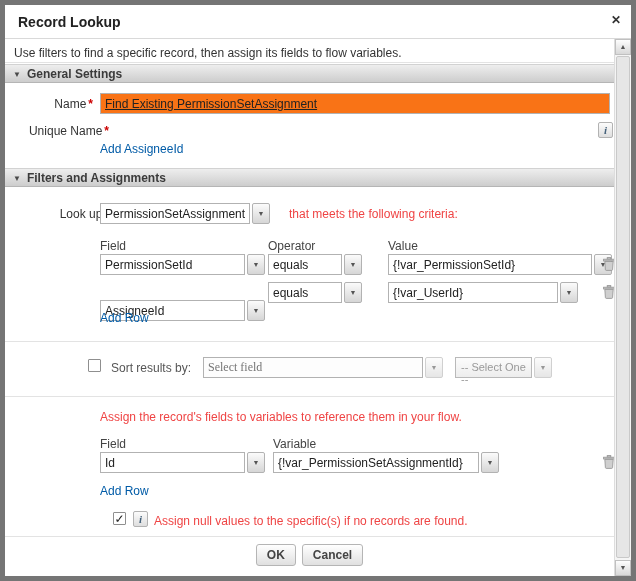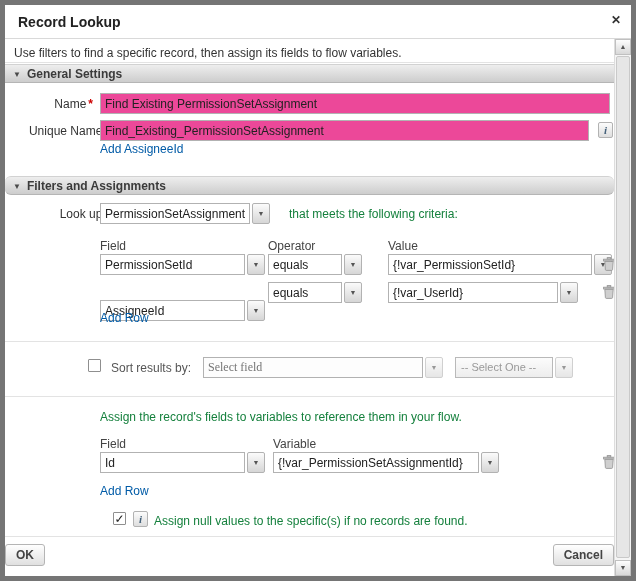--- a/index.html
+++ b/index.html
@@ -23,43 +23,43 @@
 
   .intro { position:absolute; left:9px; top:7px; color:#333; }
   .divider { position:absolute; left:0; right:0; height:1px; background:#e3e3e3; }
 
   .section-header { position:absolute; left:0; right:0; height:19px; background:linear-gradient(#eeeeee,#cdcdcd); border-top:1px solid #d2d2d2; border-bottom:1px solid #b5b5b5; font-weight:bold; color:#3b3b3b; line-height:18px; padding-left:8px; cursor:pointer; }
   .twisty { display:inline-block; font-size:8px; color:#4a4a4a; margin-right:6px; vertical-align:1px; }
 
   .label { position:absolute; text-align:right; color:#333; }
   .req { color:#cc0000; font-weight:bold; margin-left:2px; }
 
-  input.text { position:absolute; height:21px; border:1px solid #b2b2b2; font-size:12px; padding:8px 4px; font-family:"Liberation Sans", sans-serif; color:#222; background:#ec4899; }
+  input.text { position:absolute; height:21px; border:1px solid #b2b2b2; font-size:12px; padding:8px 4px; font-family:"Liberation Sans", sans-serif; color:#222; background:#f97316;text-decoration:underline; }
 
   .combo { position:absolute; display:flex; height:21px; }
   .combo input { height:21px; border:1px solid #b2b2b2; font-size:12px; padding:0 4px; font-family:"Liberation Sans", sans-serif; color:#222; background:#fff; }
   .combo input:disabled { background:#fdfdfd; color:#9a9a9a;font-family:Liberation Serif, serif; }
   .dd-btn { width:18px; height:21px; margin-left:2px; background:linear-gradient(#fbfbfb,#d6d6d6); border:1px solid #b2b2b2; border-radius:2px; font-size:7px; color:#555; text-align:center; line-height:19px; cursor:pointer; }
 
   .select-fake { height:21px; border:1px solid #b9b9b9; background:linear-gradient(#fcfcfc,#ededed); color:#999; font-size:11px; padding:3px 5px 0 5px; }
 
   .link { position:absolute; color:#015ba7; cursor:pointer; }
 
   .col-head { position:absolute; color:#444; }
 
   .trash { position:absolute; width:12px; height:14px; cursor:pointer; }
 
   .info-btn { position:absolute; width:15px; height:16px; border:1px solid #b2b2b2; border-radius:2px; background:linear-gradient(#fcfcfc,#dedede); text-align:center; line-height:14px; font-family:"Liberation Serif", serif; font-style:italic; font-weight:bold; font-size:11px; color:#44617a; cursor:pointer; }
 
   .checkbox { position:absolute; width:13px; height:13px; border:1px solid #8f8f8f; background:#fff; border-radius:1px; text-align:center; line-height:12px; font-size:12px; color:#222; cursor:pointer; }
 
   .btn { border:1px solid #b5b5b5; border-radius:3px; background:linear-gradient(#ffffff,#e0e0e0); font-family:"Liberation Sans", sans-serif; font-size:12px; font-weight:bold; color:#444; padding:3px 10px; cursor:pointer; }
-  .btn-row { position:absolute; top:505px; left:0; right:0; display:flex; justify-content:space-between; gap:6px; }
-
-  .static { position:absolute; color:#15803d; }
+  .btn-row { position:absolute; top:505px; left:0; right:0; display:flex; justify-content:center; gap:6px; }
+
+  .static { position:absolute; color:#ef4444; }
 </style>
 </head>
 <body>
 
 <div class="frame">
   <div class="dialog">
 
     <div class="titlebar">
       <span class="title">Record Lookup</span>
       <span class="close">✕</span>
@@ -75,26 +75,25 @@
       </div>
 
       <div class="label" style="left:0; width:88px; top:58px;">
         <span>Name</span><span class="req">*</span>
       </div>
       <input class="text" style="left: 95px; top: 54px; width: 510px;" type="text" value="Find Existing PermissionSetAssignment">
 
       <div class="label" style="left:16px; width:88px; top:85px;">
         <span>Unique Name</span><span class="req">*</span>
       </div>
-      <input class="text" style="left: 95px; top: 81px; width: 489px;" type="text" value="Find_Existing_PermissionSetAssignment">
       <div class="info-btn" style="left:593px; top:83px;">i</div>
 
       <div class="link" style="left:95px; top:103px;">Add AssigneeId</div>
 
-      <div class="section-header" style="top:137px;border-radius:6px;">
+      <div class="section-header" style="top:129px;">
         <span class="twisty">▼</span><span>Filters and Assignments</span>
       </div>
 
       <div class="label" style="left:0; width:88px; top:168px;margin-left:16px;">
         <span>Look up</span><span class="req">*</span>
       </div>
       <div class="combo" style="left:95px; top:164px;">
         <input type="text" style="width: 150px;" value="PermissionSetAssignment">
         <div class="dd-btn">▼</div>
       </div>
@@ -152,21 +151,21 @@
 
       <div class="divider" style="top:302px;"></div>
 
       <div class="checkbox" style="left:83px; top:320px;"></div>
       <div class="static" style="left:106px; top:322px; color:#555;">Sort results by:</div>
       <div class="combo" style="left:198px; top:318px;">
         <input type="text" style="width: 220px;" disabled="" placeholder="Select field">
         <div class="dd-btn" style="opacity:.6;">▼</div>
       </div>
       <div class="combo" style="left:450px; top:318px;">
-        <div class="select-fake" style="width:98px;">-- Select One --</div>
+        <div class="select-fake" style="width:77px;">-- Select One --</div>
         <div class="dd-btn" style="opacity:.6;">▼</div>
       </div>
 
       <div class="divider" style="top:357px;"></div>
 
       <div class="static" style="left:95px; top:371px;">Assign the record's fields to variables to reference them in your flow.</div>
 
       <div class="col-head" style="left:95px; top:398px;">Field</div>
       <div class="col-head" style="left:268px; top:398px;">Variable</div>
 

